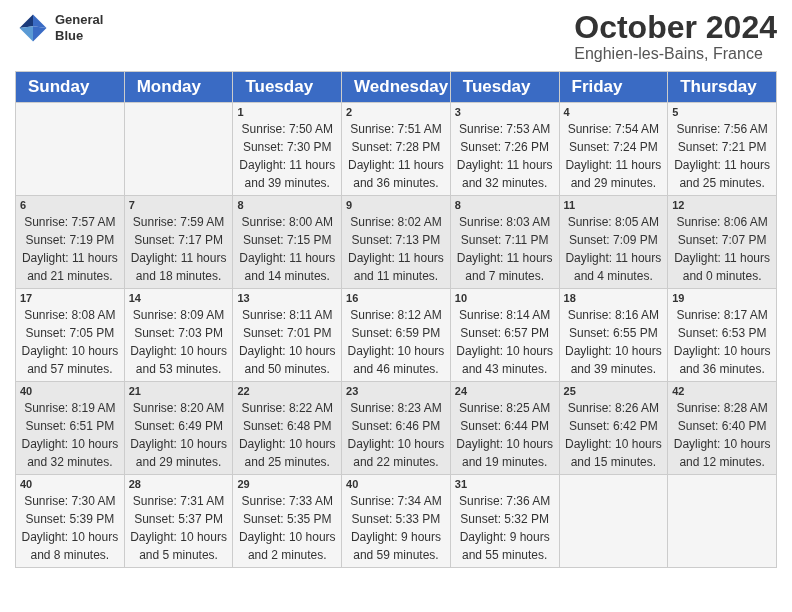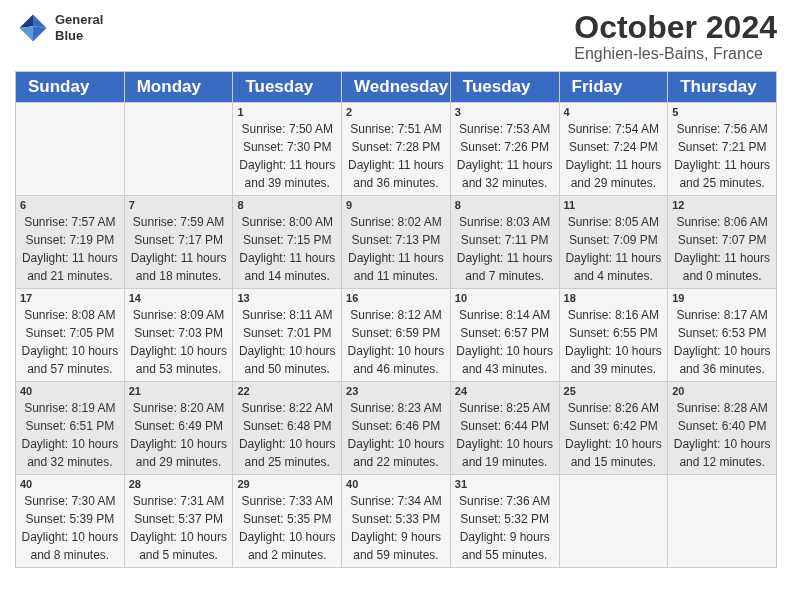--- a/index.html
+++ b/index.html
@@ -233,21 +233,21 @@
           </td>
           <td>
             <span class="day-number">24</span>
             <div class="day-info">Sunrise: 8:25 AM<br>Sunset: 6:44 PM<br>Daylight: 10 hours and 19 minutes.</div>
           </td>
           <td>
             <span class="day-number">25</span>
             <div class="day-info">Sunrise: 8:26 AM<br>Sunset: 6:42 PM<br>Daylight: 10 hours and 15 minutes.</div>
           </td>
           <td>
-            <span class="day-number">20</span>
+            <span class="day-number">42</span>
             <div class="day-info">Sunrise: 8:28 AM<br>Sunset: 6:40 PM<br>Daylight: 10 hours and 12 minutes.</div>
           </td>
         </tr>
         <tr>
           <td>
             <span class="day-number">40</span>
             <div class="day-info">Sunrise: 7:30 AM<br>Sunset: 5:39 PM<br>Daylight: 10 hours and 8 minutes.</div>
           </td>
           <td>
             <span class="day-number">28</span>

